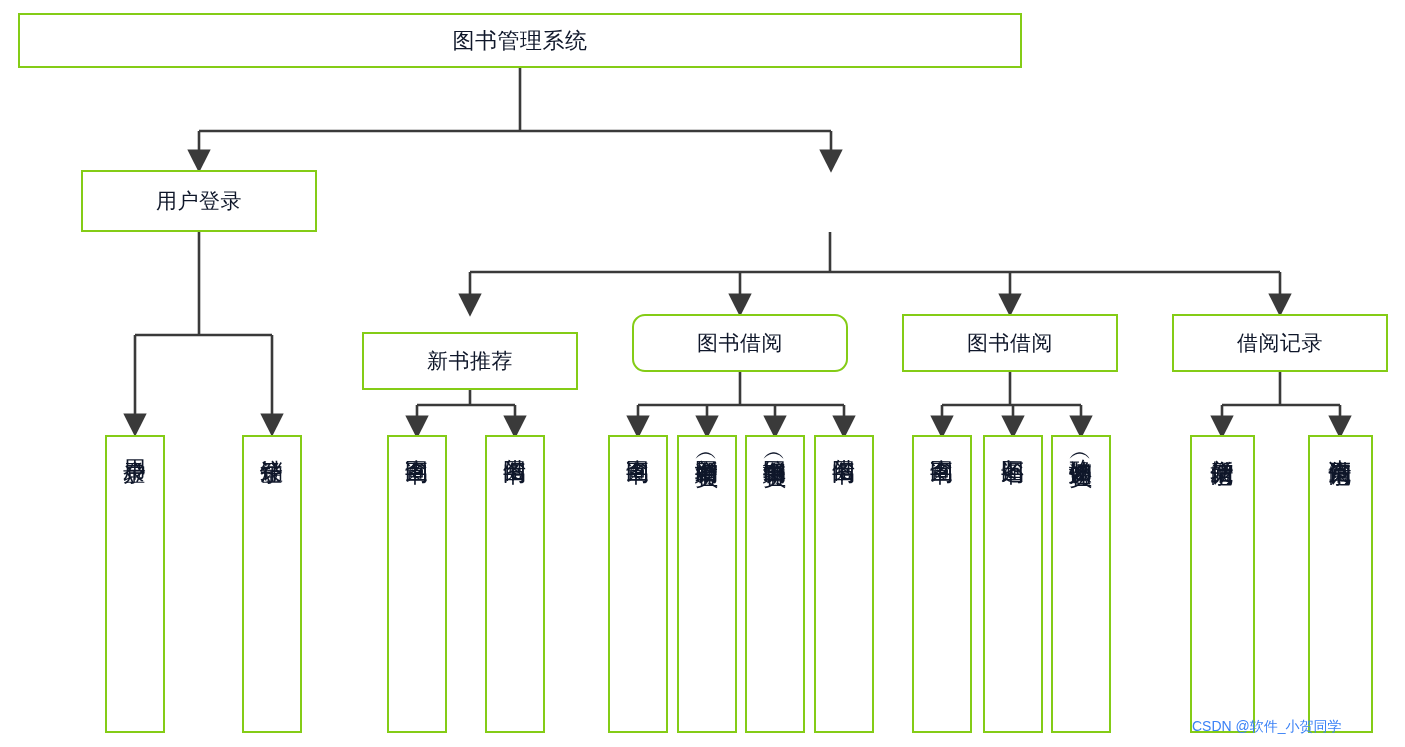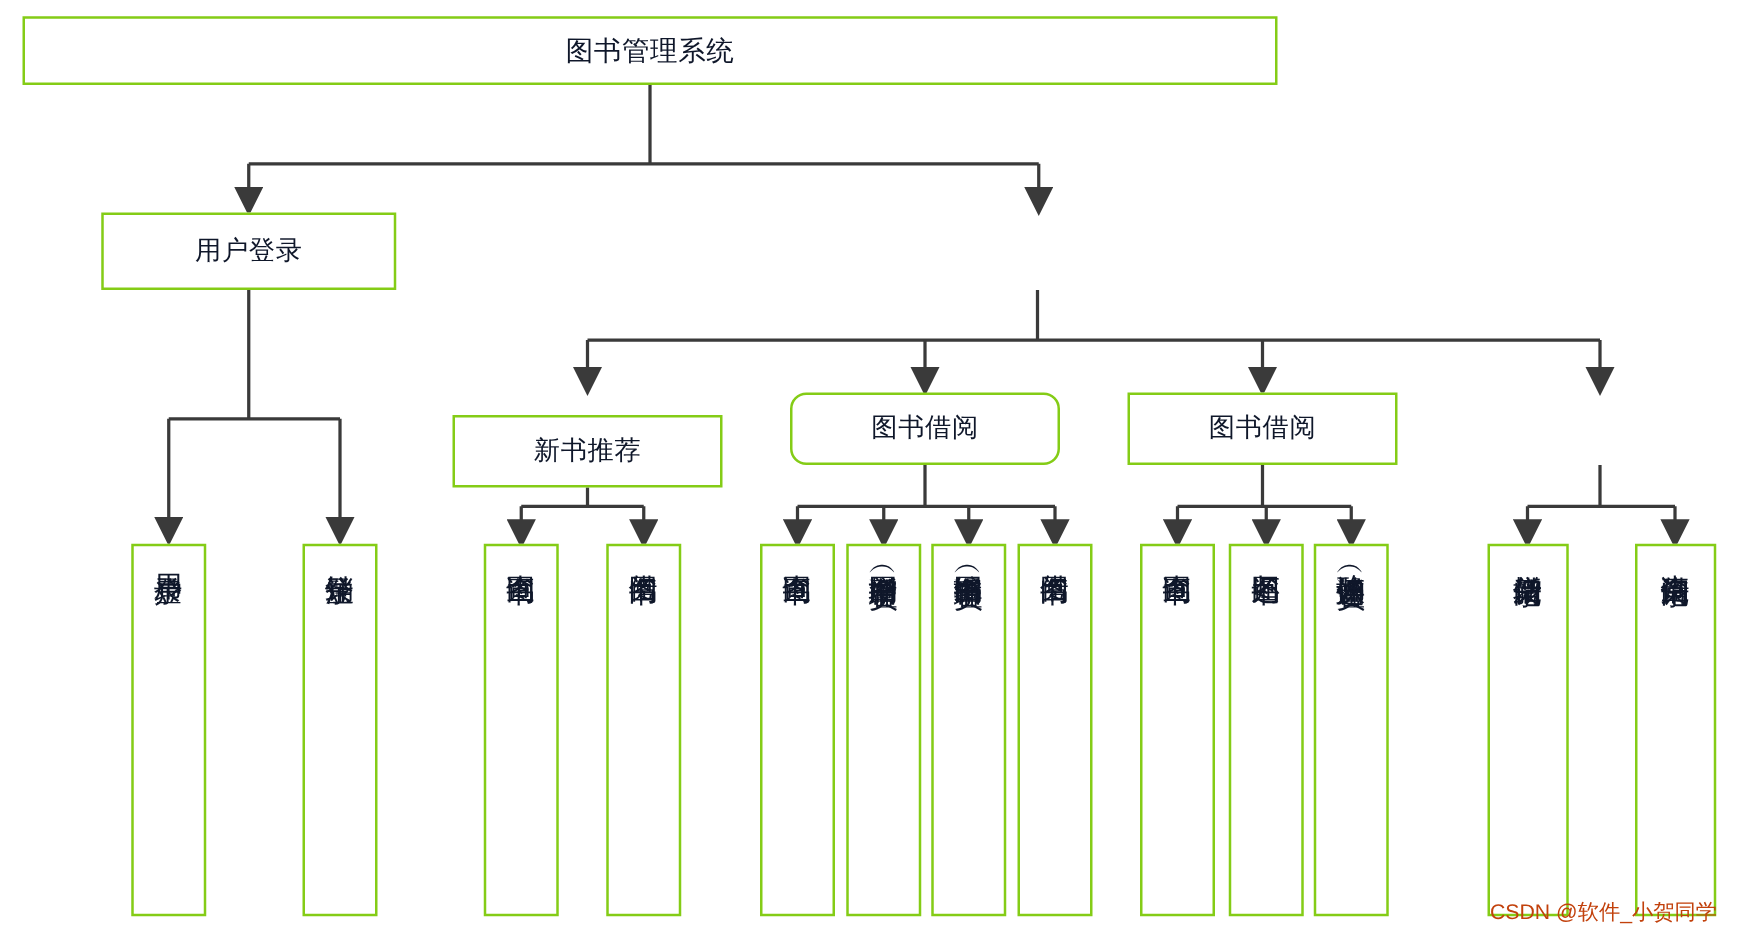--- a/index.html
+++ b/index.html
@@ -53,22 +53,22 @@
   .node.vertical .node-label {
     writing-mode: vertical-rl;
     text-orientation: upright;
     font-size: 23px;
     line-height: 1.05;
     letter-spacing: 1px;
   }
   .node.root .node-label { font-size: 22px; }
   .watermark {
     position: absolute;
-    font-size: 17px;
-    color: #c2410c;
+    font-size: 14px;
+    color: #3b82f6;
     white-space: nowrap;
     user-select: none;
   }
 </style>
 </head>
 <body>
 
 <div id="diagram-root">
 
   <svg class="connectors" viewBox="0 0 1405 747">
@@ -131,20 +131,23 @@
 
   <div class="node horizontal" style="left:362px;top:332px;width:216px;height:58px;">
     <span class="node-label">新书推荐</span>
   </div>
   <div class="node horizontal" style="left:632px;top:314px;width:216px;height:58px;border-radius:13px;">
     <span class="node-label">图书借阅</span>
   </div>
   <div class="node horizontal" style="left:902px;top:314px;width:216px;height:58px;">
     <span class="node-label">图书借阅</span>
   </div>
+  <div class="node horizontal" style="left:1172px;top:314px;width:216px;height:58px;">
+    <span class="node-label">借阅记录</span>
+  </div>
 
   <div class="node vertical" style="left:105px;top:435px;width:60px;height:298px;">
     <span class="node-label">用户登录</span>
   </div>
   <div class="node vertical" style="left:242px;top:435px;width:60px;height:298px;">
     <span class="node-label">注销登录</span>
   </div>
 
   <div class="node vertical" style="left:387px;top:435px;width:60px;height:298px;">
     <span class="node-label">查询图书</span>

